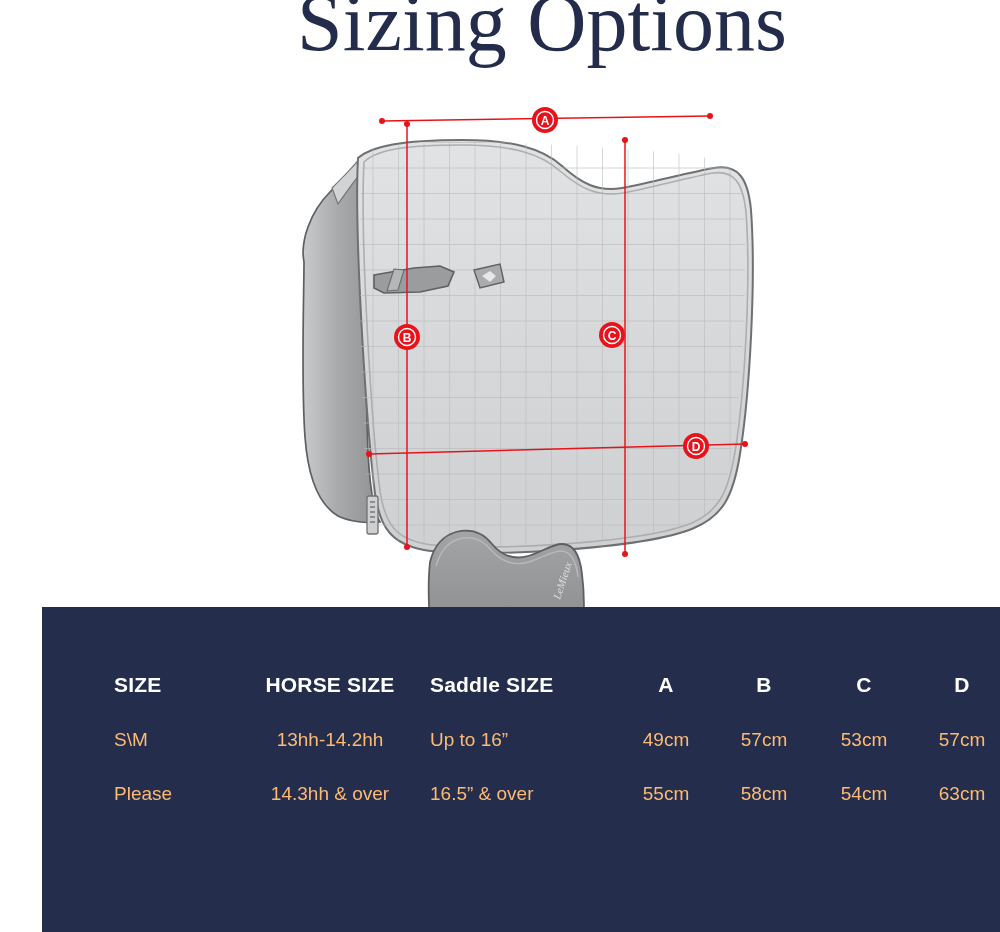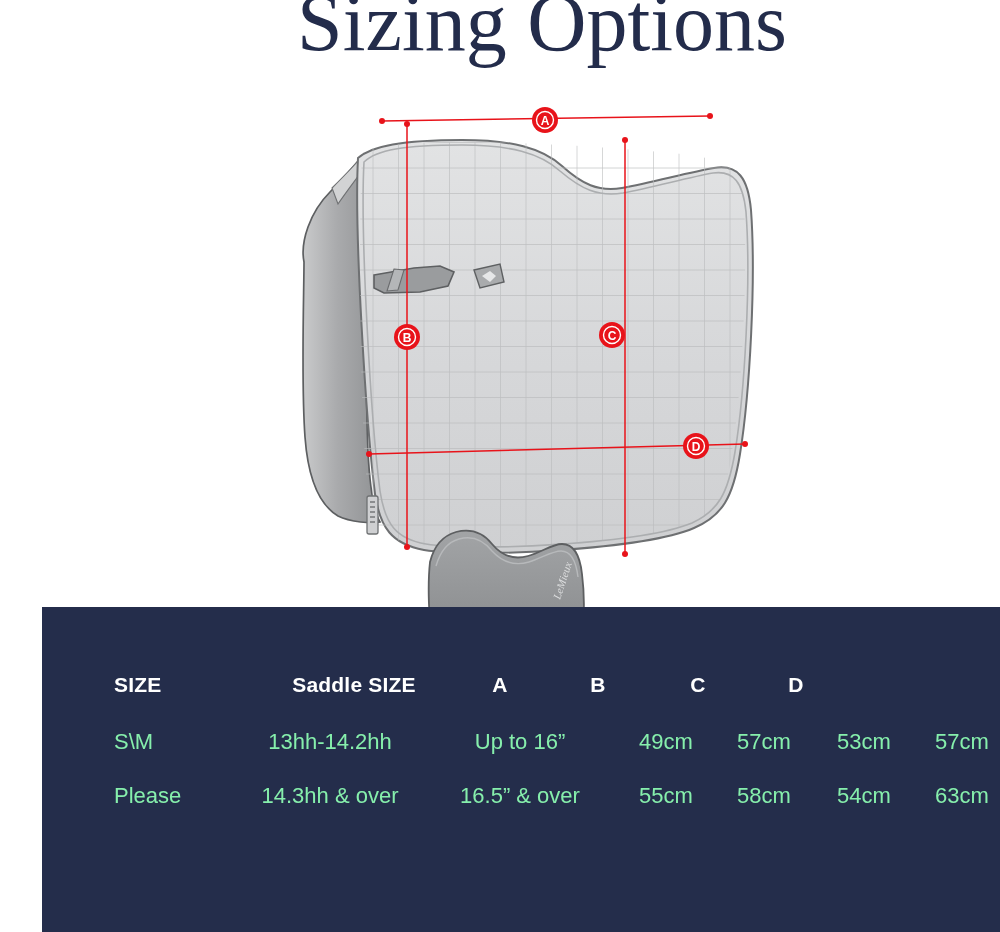--- a/index.html
+++ b/index.html
@@ -52,27 +52,27 @@
     color:#ffffff;
     white-space:nowrap;
   }
   .trow.head .cell{
     font-weight:bold;
     font-size:21px;
     letter-spacing:.2px;
   }
   .trow.body .cell{
     font-weight:400;
-    font-size:22px;
-    color:#86efac;
+    font-size:19px;
+    color:#fdba74;
   }
   
   .c-size  {width:140px;margin-left:72px;text-align:left;}
   .c-horse {width:180px;margin-left:-14px;text-align:center;}
-  .c-saddle{width:180px;margin-left:10px;text-align:center;}
+  .c-saddle{width:180px;margin-left:10px;}
   .c-a     {width:92px;margin-left:10px;text-align:center;}
   .c-b     {width:92px;margin-left:6px;text-align:center;}
   .c-c     {width:92px;margin-left:8px;text-align:center;}
   .c-d     {width:92px;margin-left:6px;text-align:center;}
 
   .headrow{position:absolute;left:0;top:66px;}
   .row1{position:absolute;left:0;top:122px;}
   .row2{position:absolute;left:0;top:176px;}
 
   .note{
@@ -268,20 +268,21 @@
           <text x="654" y="359" text-anchor="middle" fill="#ffffff" font-family="Liberation Sans, sans-serif" font-size="12" font-weight="bold">D</text>
         </g>
       </g>
     </svg>
   </div>
 
   <div class="panel">
 
     <div class="trow head headrow">
       <div class="cell c-size">SIZE</div>
+      <div class="cell c-horse">HORSE SIZE</div>
       <div class="cell c-saddle">Saddle SIZE</div>
       <div class="cell c-a">A</div>
       <div class="cell c-b">B</div>
       <div class="cell c-c">C</div>
       <div class="cell c-d">D</div>
     </div>
 
     <div class="trow body row1">
       <div class="cell c-size">S\M</div>
       <div class="cell c-horse">13hh-14.2hh</div>

